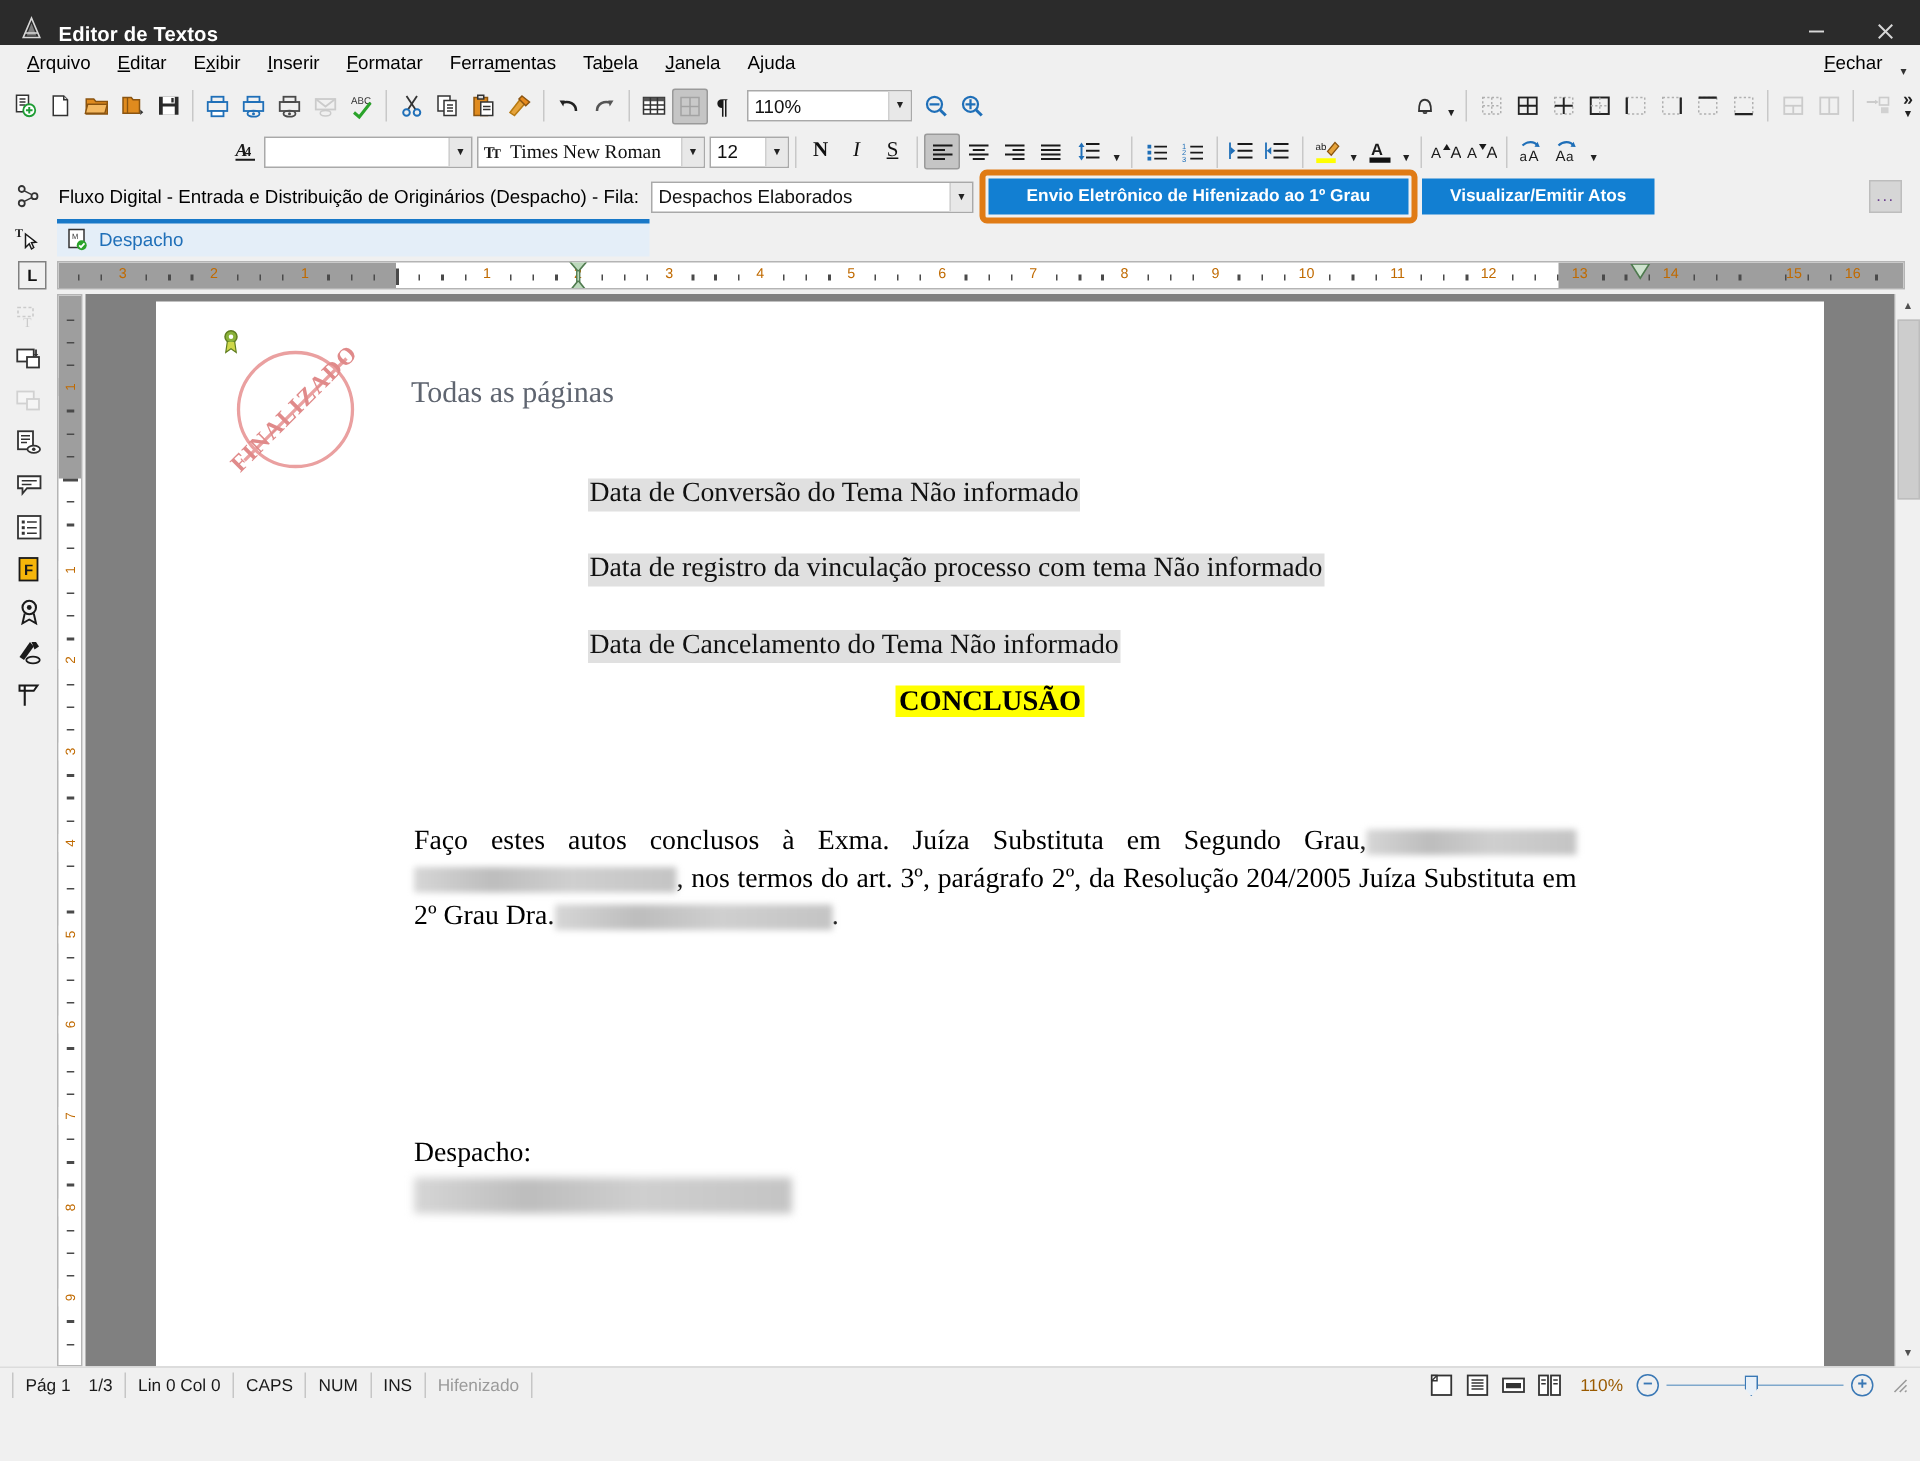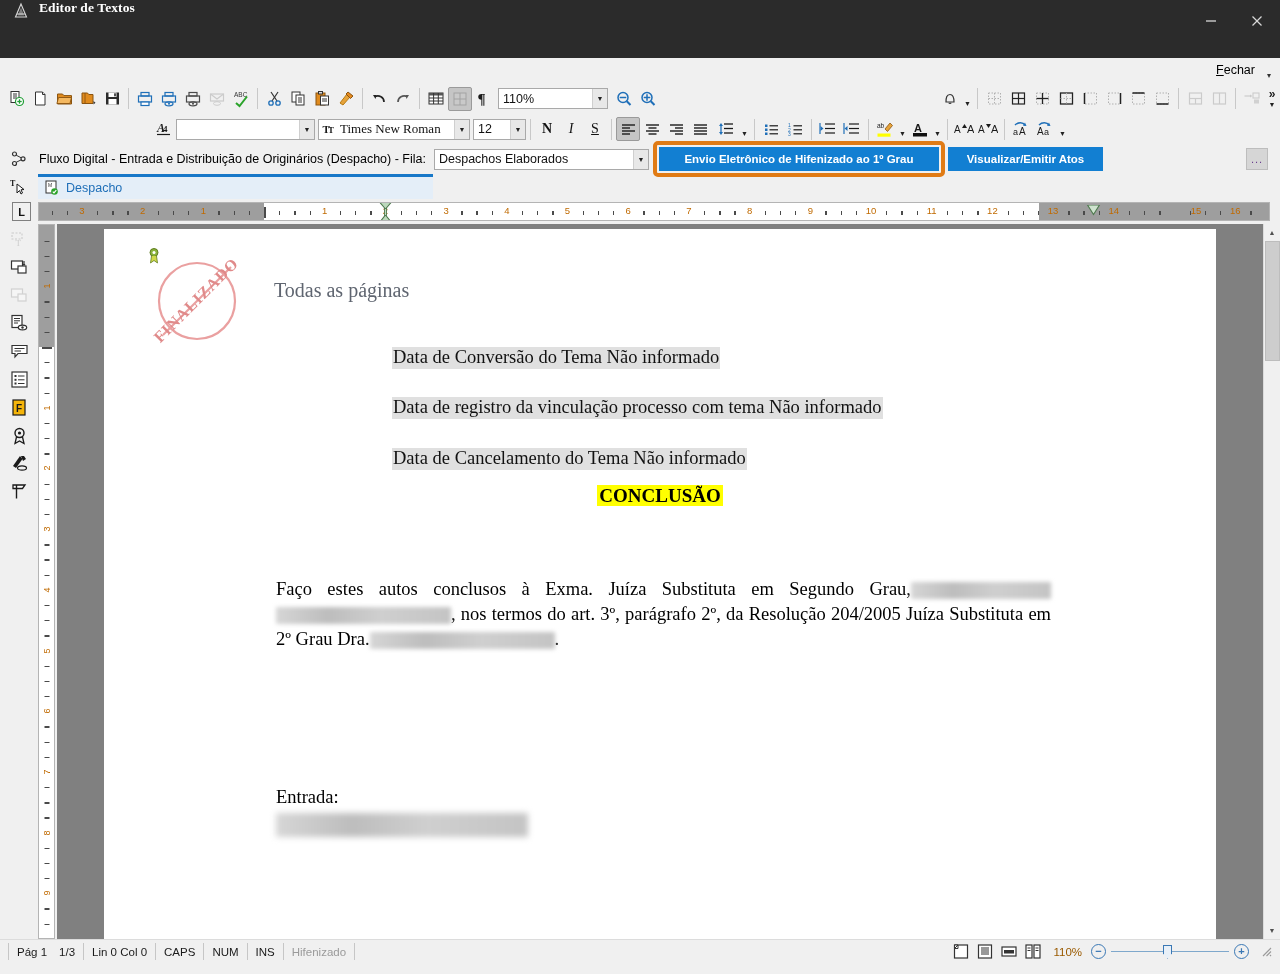--- a/index.html
+++ b/index.html
@@ -7,22 +7,22 @@
   body {
     width:1280px; height:974px;
     font-family:"Liberation Sans", sans-serif;
     background:#f0f0f0;
     overflow:hidden;
     -webkit-font-smoothing:antialiased;
   }
 
   
   .titlebar{
-    height:58px; background:#2b2b2b; color:#ffffff;
-    display:flex; align-items:flex-start; position:relative;font-family:Liberation Serif, serif;
+    height:30px; background:#2b2b2b; color:#ffffff;
+    display:flex; align-items:flex-end; position:relative;
   }
   .titlebar .app-icon{
     width:22px; height:22px; margin-left:10px; margin-right:7px;
     display:flex; align-items:center; justify-content:center;
   }
   .titlebar .title{ font-size:13.5px; font-weight:bold; letter-spacing:.1px; }
   .win-btns{ position:absolute; right:0; top:0; height:41px; display:flex; }
   .win-btn{
     width:46px; height:41px; display:flex; align-items:center; justify-content:center;
     color:#d8d8d8;
@@ -257,20 +257,31 @@
     <div class="win-btn close">
       <svg width="14" height="14" viewBox="0 0 14 14">
         <line x1="2.5" y1="2.5" x2="11.5" y2="11.5" stroke="#d8d8d8" stroke-width="1.3"></line>
         <line x1="11.5" y1="2.5" x2="2.5" y2="11.5" stroke="#d8d8d8" stroke-width="1.3"></line>
       </svg>
     </div>
   </div>
 </div>
 
 <div class="menubar">
+  <div class="mleft">
+    <div class="menu-item"><u>A</u>rquivo</div>
+    <div class="menu-item"><u>E</u>ditar</div>
+    <div class="menu-item">E<u>x</u>ibir</div>
+    <div class="menu-item"><u>I</u>nserir</div>
+    <div class="menu-item"><u>F</u>ormatar</div>
+    <div class="menu-item">Ferra<u>m</u>entas</div>
+    <div class="menu-item">Ta<u>b</u>ela</div>
+    <div class="menu-item"><u>J</u>anela</div>
+    <div class="menu-item">A<u>j</u>uda</div>
+  </div>
   <div class="mright">
     <div class="menu-item"><u>F</u>echar</div>
     <div class="menu-caret">▾</div>
   </div>
 </div>
 
 <div class="toolbar">
 
   <div class="tbtn">
     <svg width="17" height="17" viewBox="0 0 17 17">
@@ -1128,21 +1139,21 @@
       <div class="dtext conclusao">
         <span>CONCLUSÃO</span>
       </div>
 
       <div class="dtext para">
         <span>Faço estes autos conclusos à Exma. Juíza Substituta em Segundo Grau,</span><span class="redact" style="width:140px;"></span><span class="redact" style="width:175px;"></span><span>, nos termos do art. 3º, parágrafo 2º, da Resolução 204/2005 Juíza Substituta em 2º Grau Dra.</span><span class="redact" style="width:185px;"></span><span>.</span>
       </div>
 
 
       <div class="dtext processo">
-        <div>Entrada:</div>
+        <div>Despacho:</div>
         <span class="redact big" style="width:252px; margin-top:3px;"></span>
       </div>
 
 
     </div>
   </div>
 
   <div class="vscroll">
     <div class="sb-arrow">▲</div>
     <div class="sb-track">

